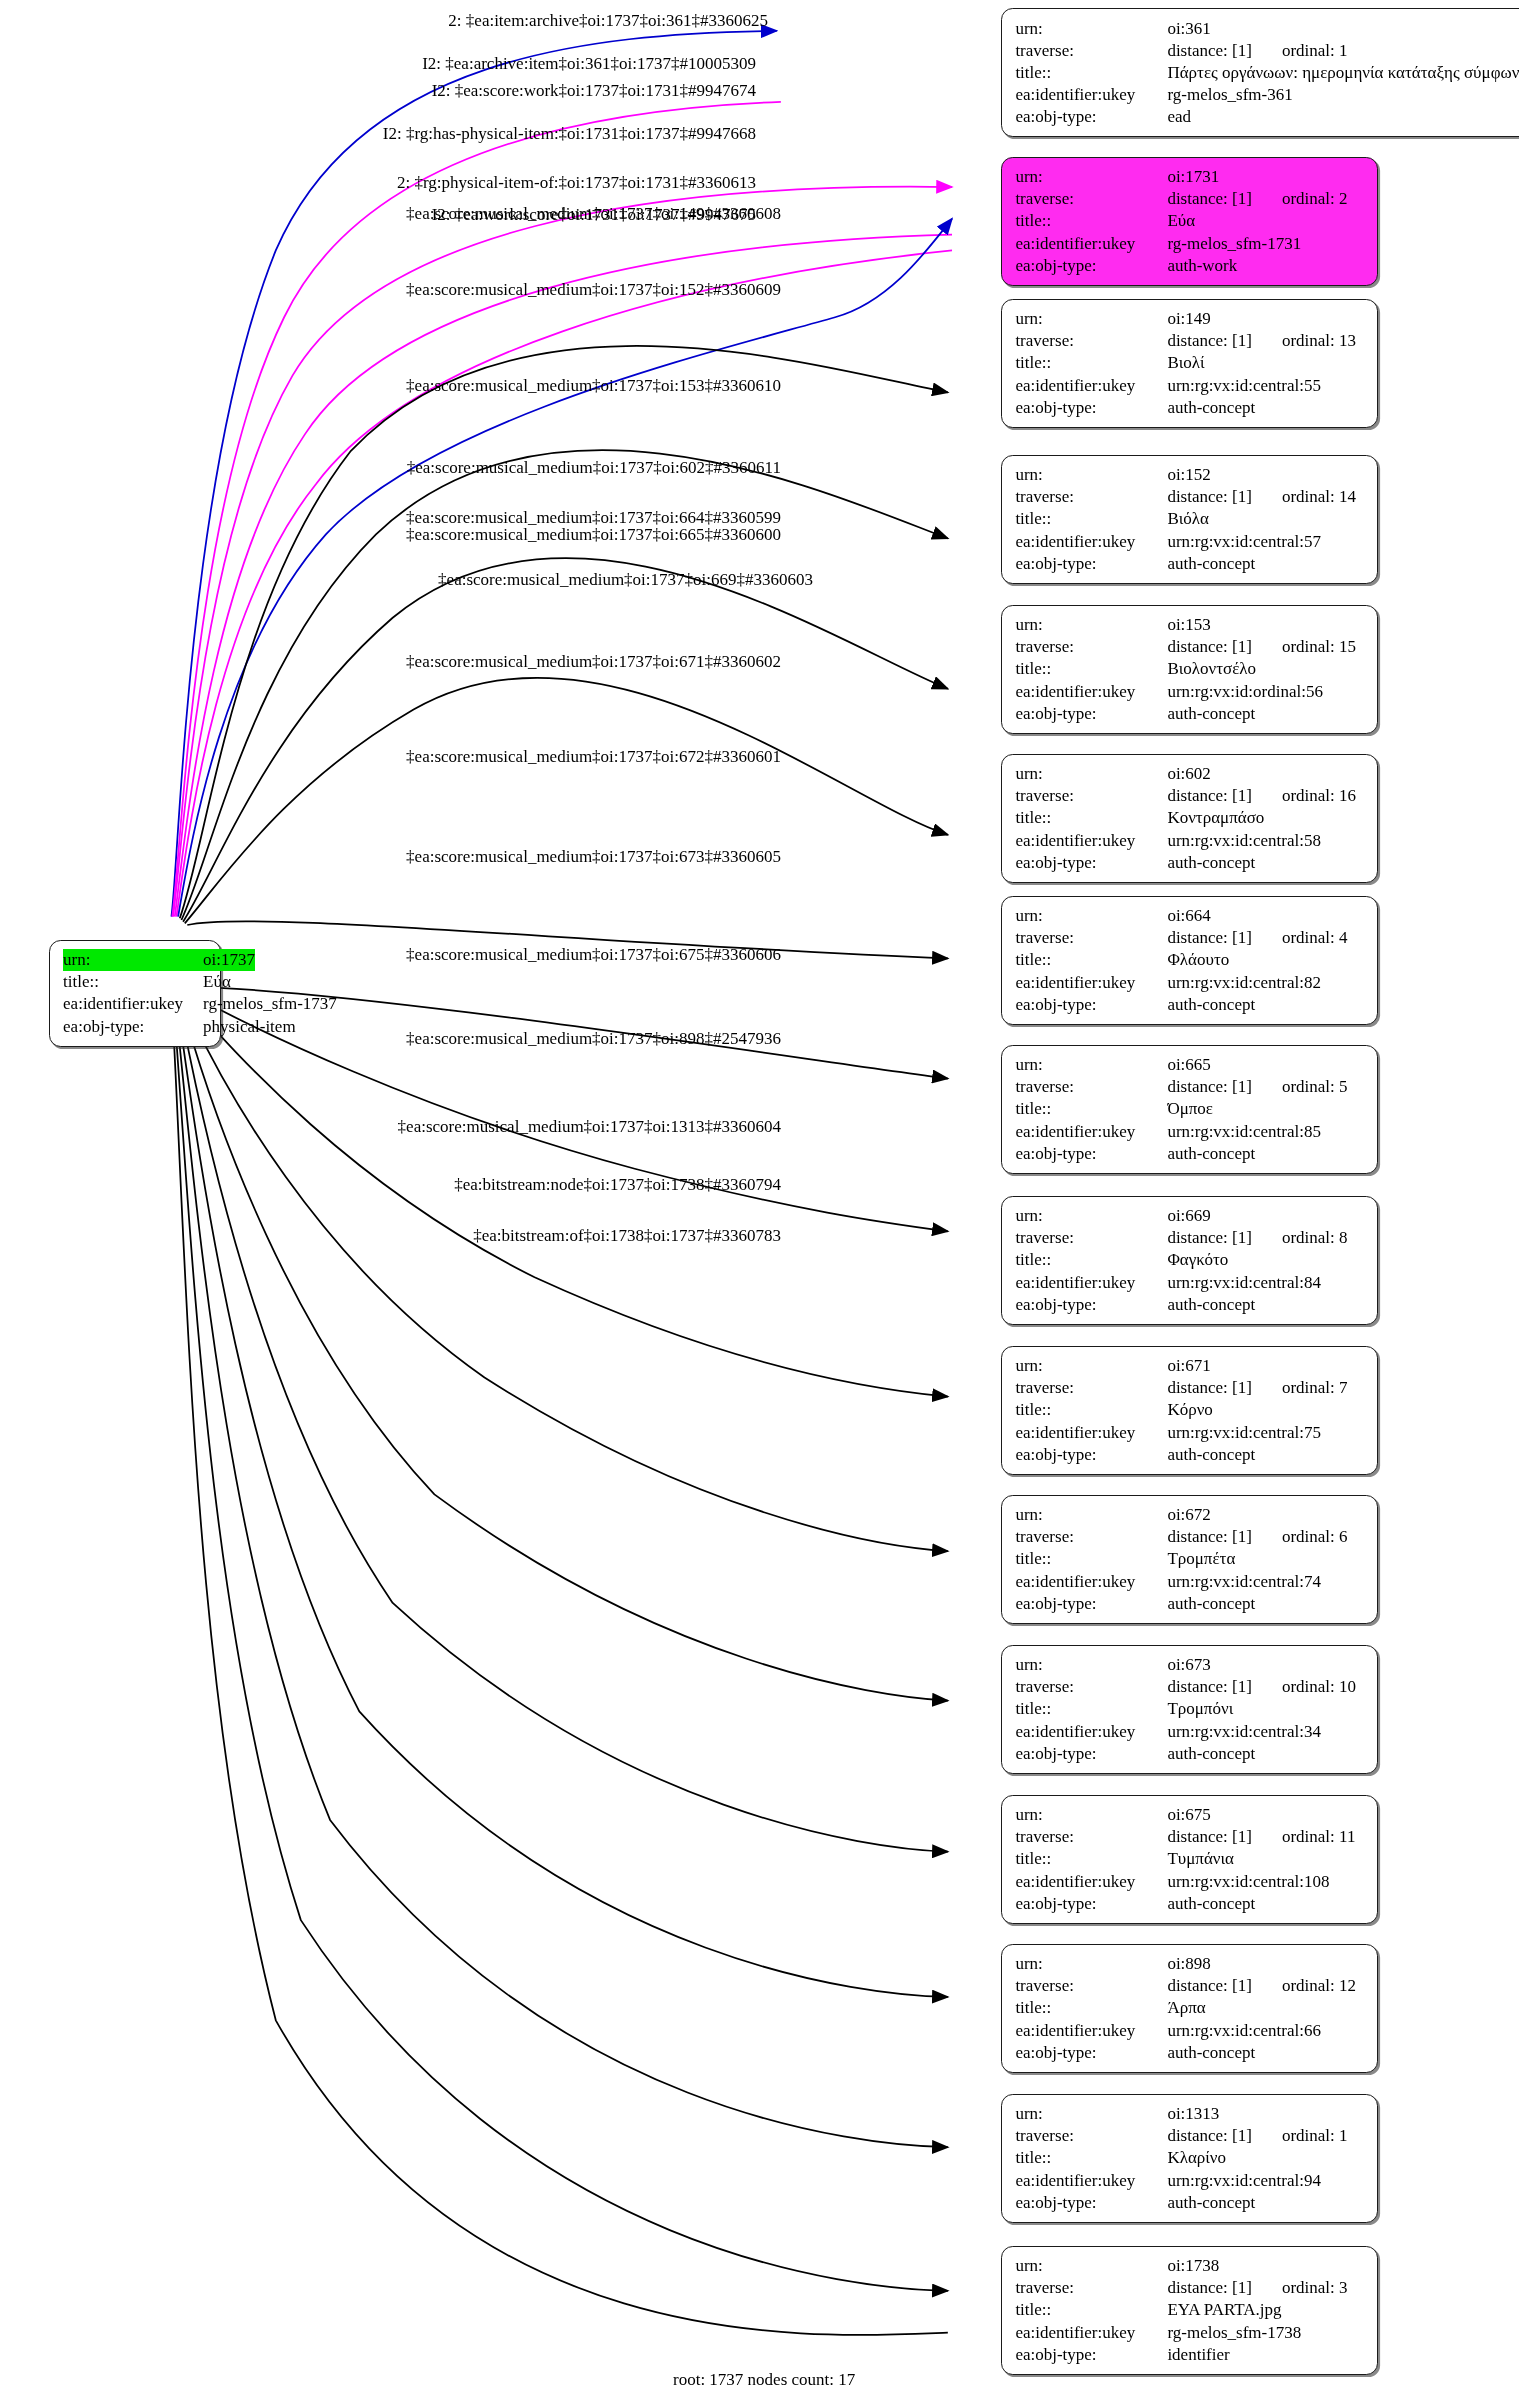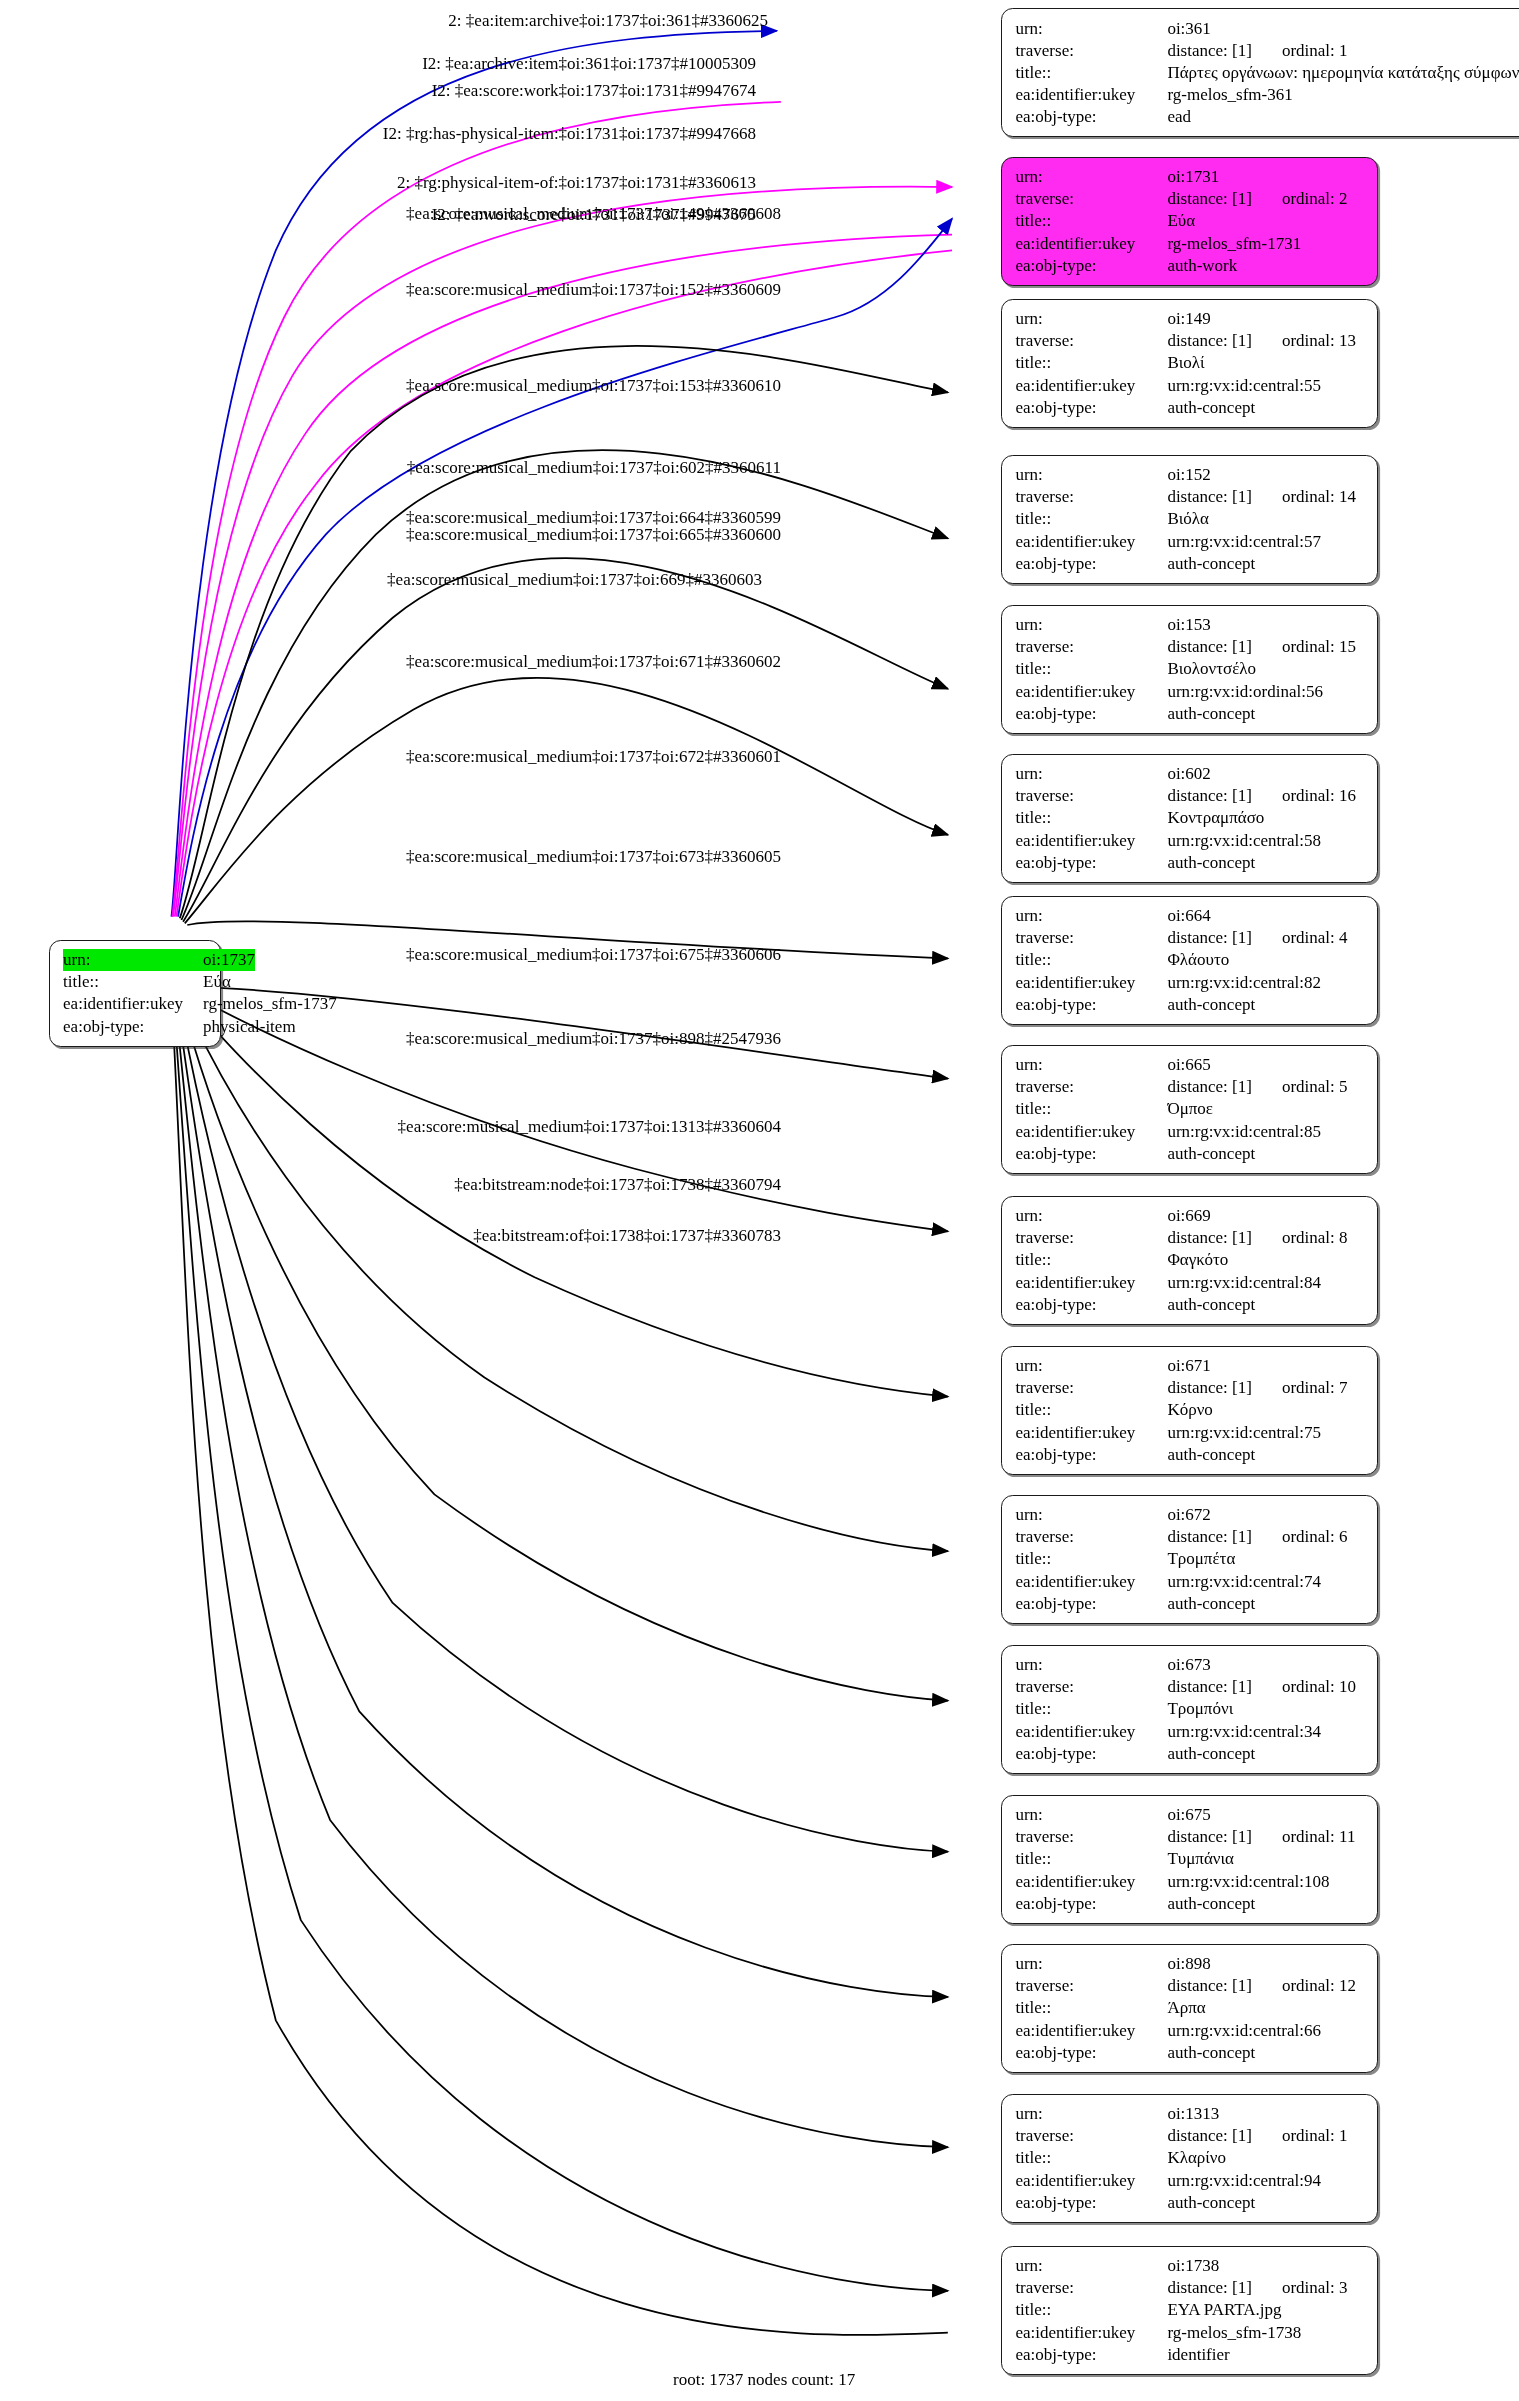--- a/index.html
+++ b/index.html
@@ -460,21 +460,21 @@
     <div class="edge-label r" style="left: 756px; top: 82px;">I2: ‡ea:score:work‡oi:1737‡oi:1731‡#9947674</div>
     <div class="edge-label r" style="left: 756px; top: 125px;">I2: ‡rg:has-physical-item:‡oi:1731‡oi:1737‡#9947668</div>
     <div class="edge-label r" style="left: 756px; top: 162px; margin-top: 44px;">I2: ‡ea:work:score‡oi:1731‡oi:1737‡#9947675</div>
     <div class="edge-label r" style="left: 756px; top: 174px;">2: ‡rg:physical-item-of:‡oi:1737‡oi:1731‡#3360613</div>
     <div class="edge-label r" style="left: 781px; top: 205px;">‡ea:score:musical_medium‡oi:1737‡oi:149‡#3360608</div>
     <div class="edge-label r" style="left: 781px; top: 281px;">‡ea:score:musical_medium‡oi:1737‡oi:152‡#3360609</div>
     <div class="edge-label r" style="left: 781px; top: 377px;">‡ea:score:musical_medium‡oi:1737‡oi:153‡#3360610</div>
     <div class="edge-label r" style="left: 781px; top: 459px;">‡ea:score:musical_medium‡oi:1737‡oi:602‡#3360611</div>
     <div class="edge-label r" style="left: 781px; top: 509px;">‡ea:score:musical_medium‡oi:1737‡oi:664‡#3360599</div>
     <div class="edge-label r" style="left: 781px; top: 526px;">‡ea:score:musical_medium‡oi:1737‡oi:665‡#3360600</div>
-    <div class="edge-label r" style="left: 762px; top: 571px;">‡ea:score:musical_medium‡oi:1737‡oi:669‡#3360603</div>
+    <div class="edge-label r" style="left: 813px; top: 571px;">‡ea:score:musical_medium‡oi:1737‡oi:669‡#3360603</div>
     <div class="edge-label r" style="left: 781px; top: 653px;">‡ea:score:musical_medium‡oi:1737‡oi:671‡#3360602</div>
     <div class="edge-label r" style="left: 781px; top: 748px;">‡ea:score:musical_medium‡oi:1737‡oi:672‡#3360601</div>
     <div class="edge-label r" style="left: 781px; top: 848px;">‡ea:score:musical_medium‡oi:1737‡oi:673‡#3360605</div>
     <div class="edge-label r" style="left: 781px; top: 946px;">‡ea:score:musical_medium‡oi:1737‡oi:675‡#3360606</div>
     <div class="edge-label r" style="left: 781px; top: 1030px;">‡ea:score:musical_medium‡oi:1737‡oi:898‡#2547936</div>
     <div class="edge-label r" style="left: 781px; top: 1118px;">‡ea:score:musical_medium‡oi:1737‡oi:1313‡#3360604</div>
     <div class="edge-label r" style="left: 781px; top: 1176px;">‡ea:bitstream:node‡oi:1737‡oi:1738‡#3360794</div>
     <div class="edge-label r" style="left: 781px; top: 1227px;">‡ea:bitstream:of‡oi:1738‡oi:1737‡#3360783</div>
   </div>
 

